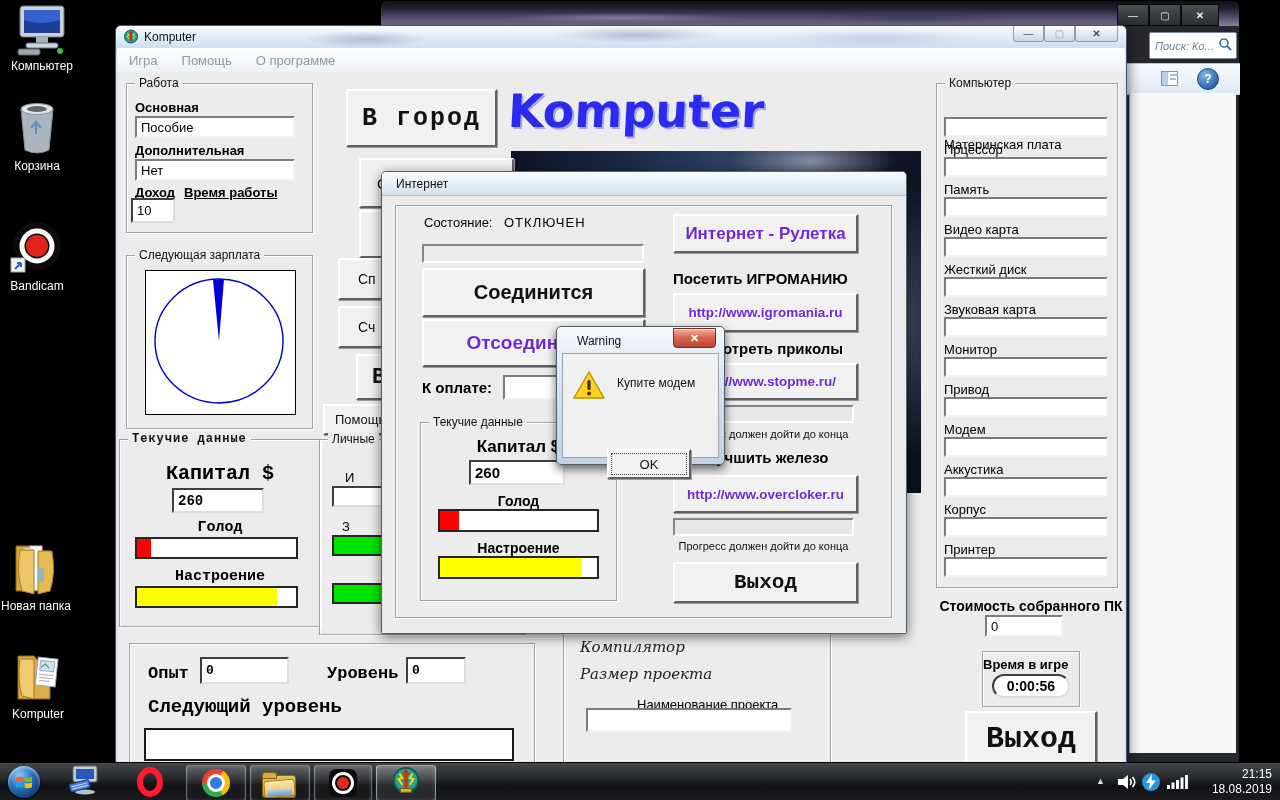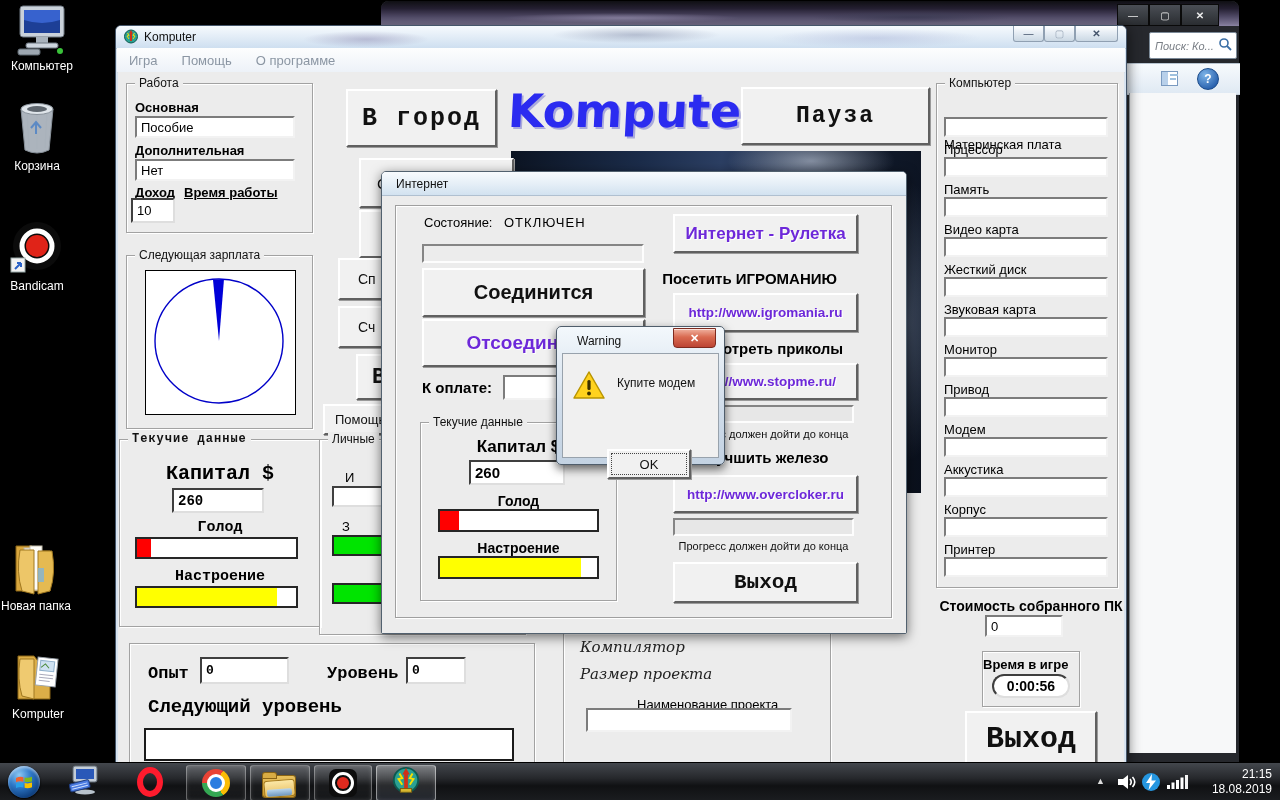--- a/index.html
+++ b/index.html
@@ -266,23 +266,20 @@
         <div class="ab gamebar" style="left:15px;top:146px;width:163px;height:22px;">
           <div class="fill" style="background: rgb(255, 255, 0); width: 88%;"></div>
         </div>
       </div>
 
       <div class="ab btn95 mono bold" style="left:228px;top:17px;width:147px;height:54px;font-size:25px;letter-spacing:2px;">
         <span>В город</span>
       </div>
       <div class="ab bold" style="left:390px;top:12px;width:240px;height:56px;text-align:center;font-size:46px;color:#2b2bf0;
                   font-family:'DejaVu Sans',sans-serif;text-shadow:2px 2px 0 rgba(90,90,200,.45);transform:skewX(-3deg);">Komputer</div>
-      <div class="ab btn95 mono bold" style="left:623px;top:15px;width:185px;height:54px;font-size:23px;letter-spacing:2px;">
-        <span>Пауза</span>
-      </div>
 
       <div class="ab btn95" style="left:241px;top:86px;width:135px;height:46px;justify-content:flex-start;padding-left:16px;font-size:15px;">
         <span>Со</span>
       </div>
       <div class="ab btn95" style="left:241px;top:138px;width:135px;height:44px;">
         <span></span>
       </div>
       <div class="ab btn95" style="left:220px;top:186px;width:158px;height:38px;justify-content:flex-start;padding-left:18px;font-size:14px;">
         <span>Сп</span>
       </div>
@@ -401,21 +398,21 @@
         </div>
         <div class="ab bold" style="left:0;top:117px;width:100%;text-align:center;font-size:14px;">Настроение</div>
         <div class="ab gamebar" style="left:17px;top:133px;width:161px;height:23px;">
           <div class="fill" style="background: rgb(255, 255, 0); width: 90%;"></div>
         </div>
       </div>
 
       <div class="ab btn95 bold dis" style="left:291px;top:18px;width:181px;height:35px;font-size:17px;">
         <span>Интернет - Рулетка</span>
       </div>
-      <div class="ab bold" style="left:274px;top:74px;width:181px;text-align:right;font-size:15px;">Посетить ИГРОМАНИЮ</div>
+      <div class="ab bold" style="left:291px;top:74px;width:181px;text-align:left;font-size:15px;">Посетить ИГРОМАНИЮ</div>
       <div class="ab btn95 bold dis" style="left:291px;top:97px;width:181px;height:35px;font-size:13.5px;">
         <span>http://www.igromania.ru</span>
       </div>
       <div class="ab bold" style="left:291px;top:144px;width:181px;text-align:center;font-size:15px;">Посмотреть приколы</div>
       <div class="ab btn95 bold dis" style="left:291px;top:167px;width:181px;height:33px;font-size:13.5px;">
         <span>http://www.stopme.ru/</span>
       </div>
       <div class="ab sunkbar" style="left:291px;top:209px;width:181px;height:18px;"></div>
       <div class="ab pbar-cap" style="left:281px;top:232px;width:201px;">Прогресс должен дойти до конца</div>
       <div class="ab bold" style="left:291px;top:253px;width:181px;text-align:center;font-size:15px;">Улучшить железо</div>

